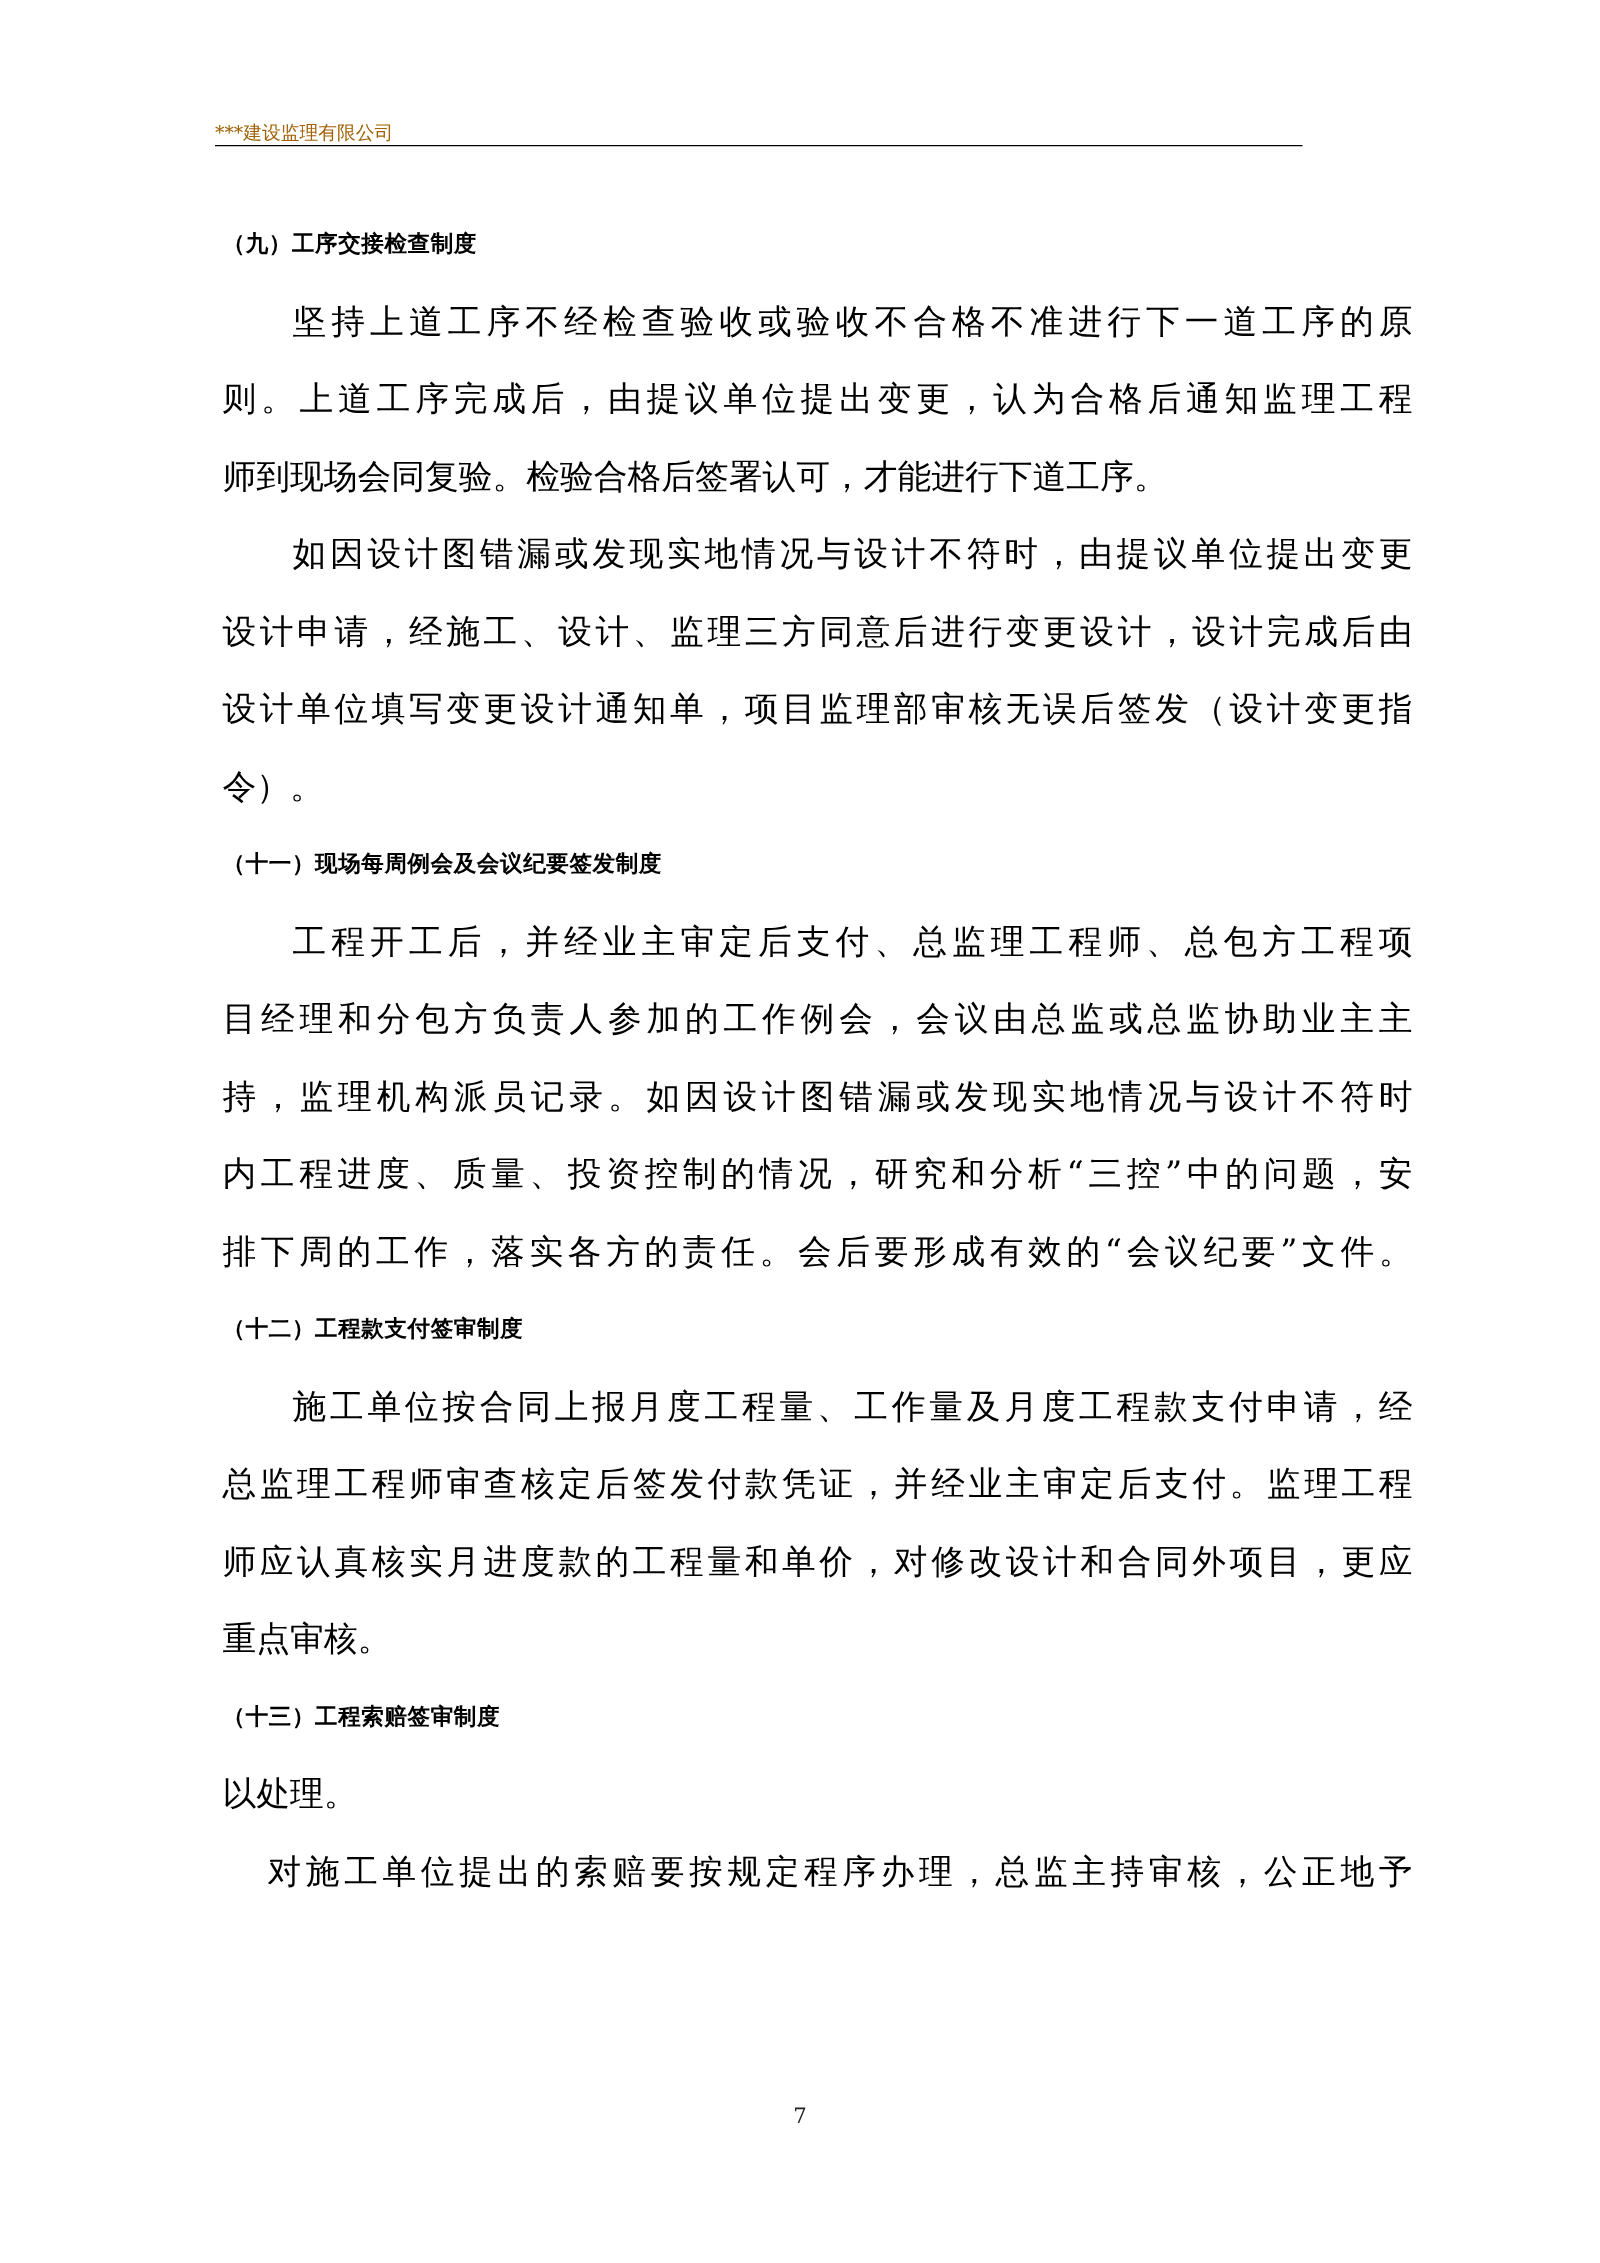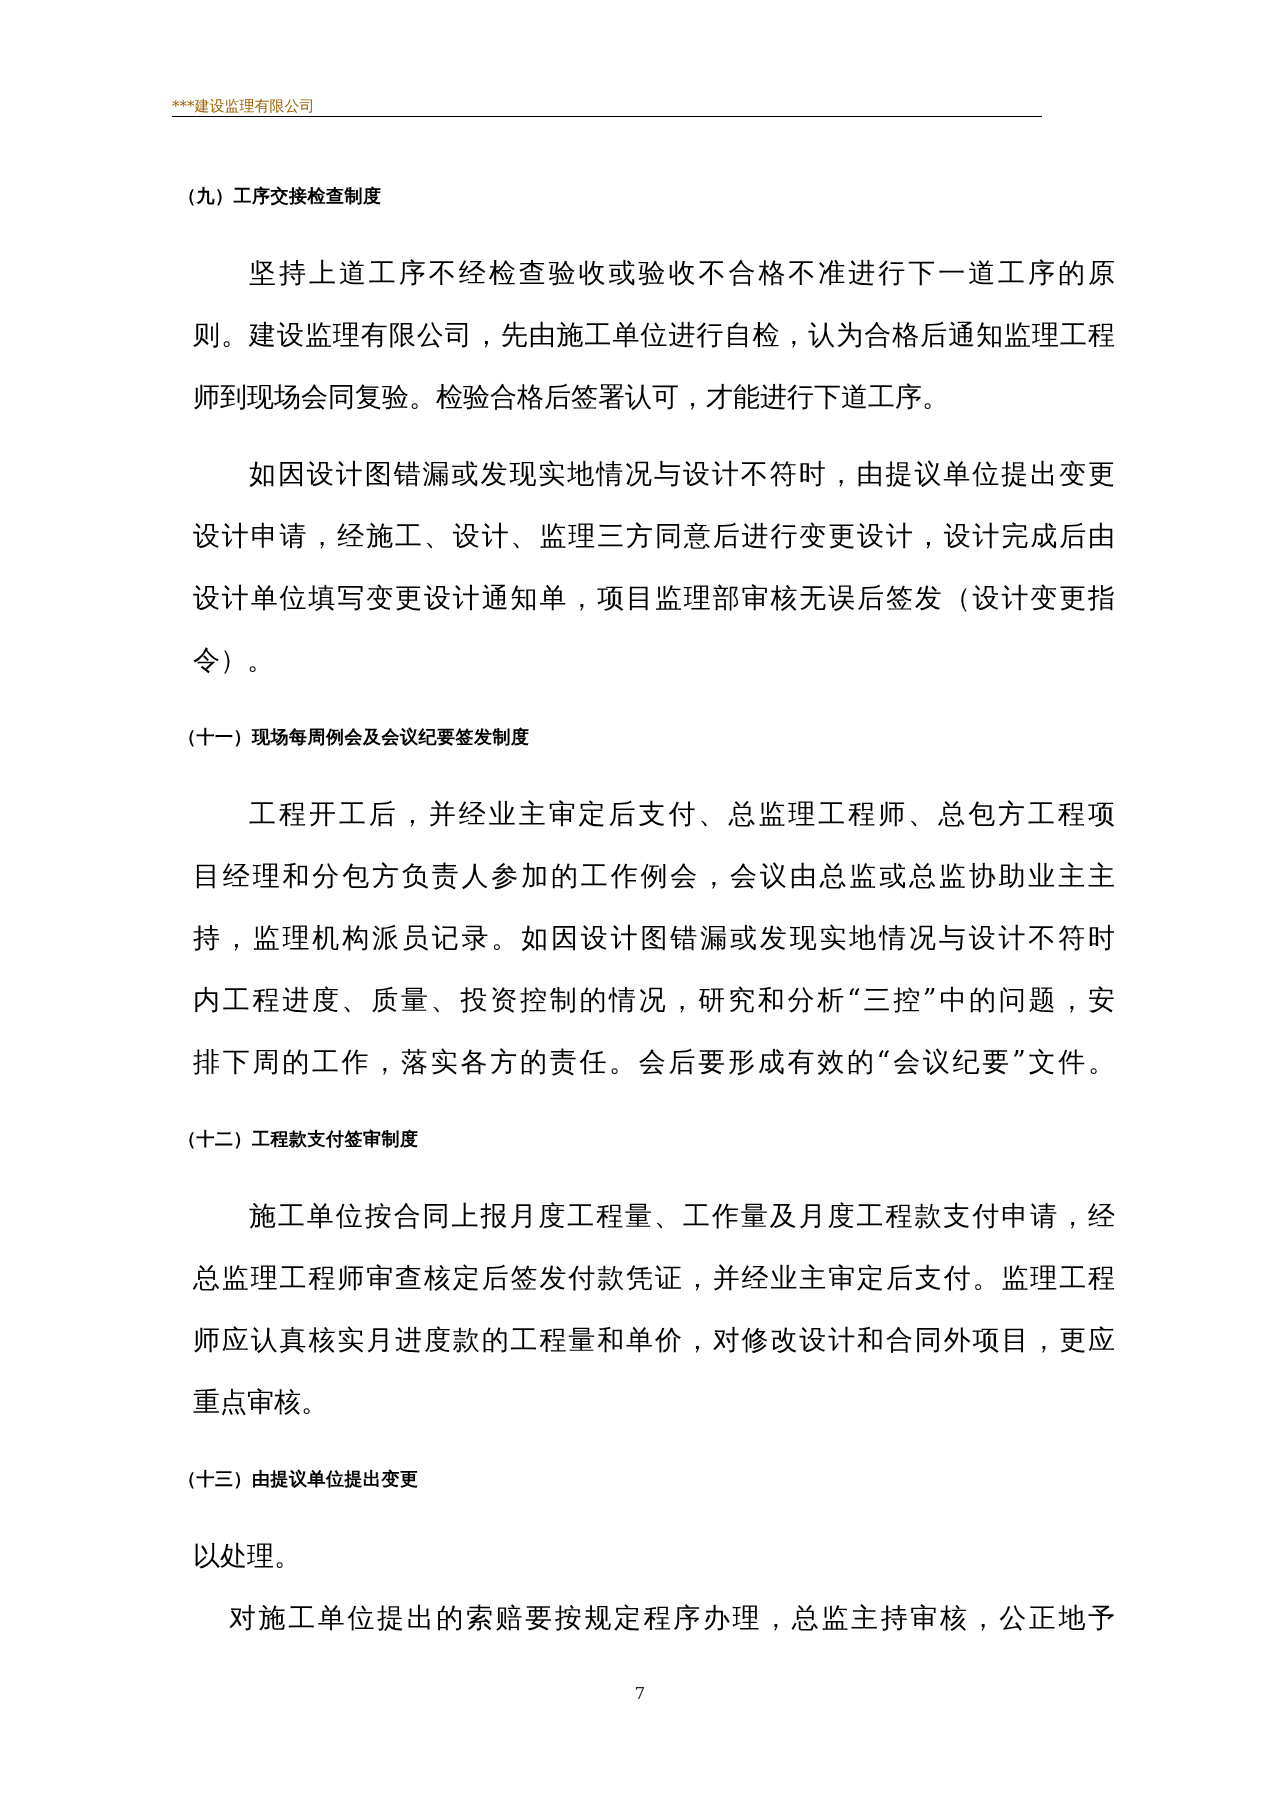--- a/index.html
+++ b/index.html
@@ -44,21 +44,21 @@
       font-size: 18px;
       line-height: 62px;
       height: 62px;
       margin: 0;
       white-space: nowrap;
       letter-spacing: 0.5px;
     }
     .para {
       font-size: 27px;
       line-height: 62px;
-      margin: 15px;
+      margin: 0;
       text-align: justify;
       text-align-last: left;
     }
     .para .line {
       display: block;
       height: 62px;
       white-space: nowrap;
       text-align: justify;
       text-align-last: justify;
     }
@@ -87,21 +87,21 @@
 
 <div class="header">
   <span class="header-text">***建设监理有限公司</span>
 </div>
 
 <div class="content">
 
   <h2 class="heading">（九）工序交接检查制度</h2>
   <p class="para">
     <span class="line indent">坚持上道工序不经检查验收或验收不合格不准进行下一道工序的原</span>
-    <span class="line">则。建设监理有限公司，先由施工单位进行自检，认为合格后通知监理工程</span>
+    <span class="line">则。上道工序完成后，由提议单位提出变更，认为合格后通知监理工程</span>
     <span class="line last">师到现场会同复验。检验合格后签署认可，才能进行下道工序。</span>
   </p>
 
   <p class="para">
     <span class="line indent">如因设计图错漏或发现实地情况与设计不符时，由提议单位提出变更</span>
     <span class="line">设计申请，经施工、设计、监理三方同意后进行变更设计，设计完成后由</span>
     <span class="line">设计单位填写变更设计通知单，项目监理部审核无误后签发（设计变更指</span>
     <span class="line last">令）。</span>
   </p>
 
@@ -115,21 +115,21 @@
   </p>
 
   <h2 class="heading">（十二）工程款支付签审制度</h2>
   <p class="para">
     <span class="line indent">施工单位按合同上报月度工程量、工作量及月度工程款支付申请，经</span>
     <span class="line">总监理工程师审查核定后签发付款凭证，并经业主审定后支付。监理工程</span>
     <span class="line">师应认真核实月进度款的工程量和单价，对修改设计和合同外项目，更应</span>
     <span class="line last">重点审核。</span>
   </p>
 
-  <h2 class="heading">（十三）由提议单位提出变更</h2>
+  <h2 class="heading">（十三）工程索赔签审制度</h2>
   <p class="para">
     <span class="line last">以处理。</span>
     <span class="line indent-small">对施工单位提出的索赔要按规定程序办理，总监主持审核，公正地予</span>
   </p>
 
 </div>
 
 <div class="page-number">7</div>
 
 </body></html>

